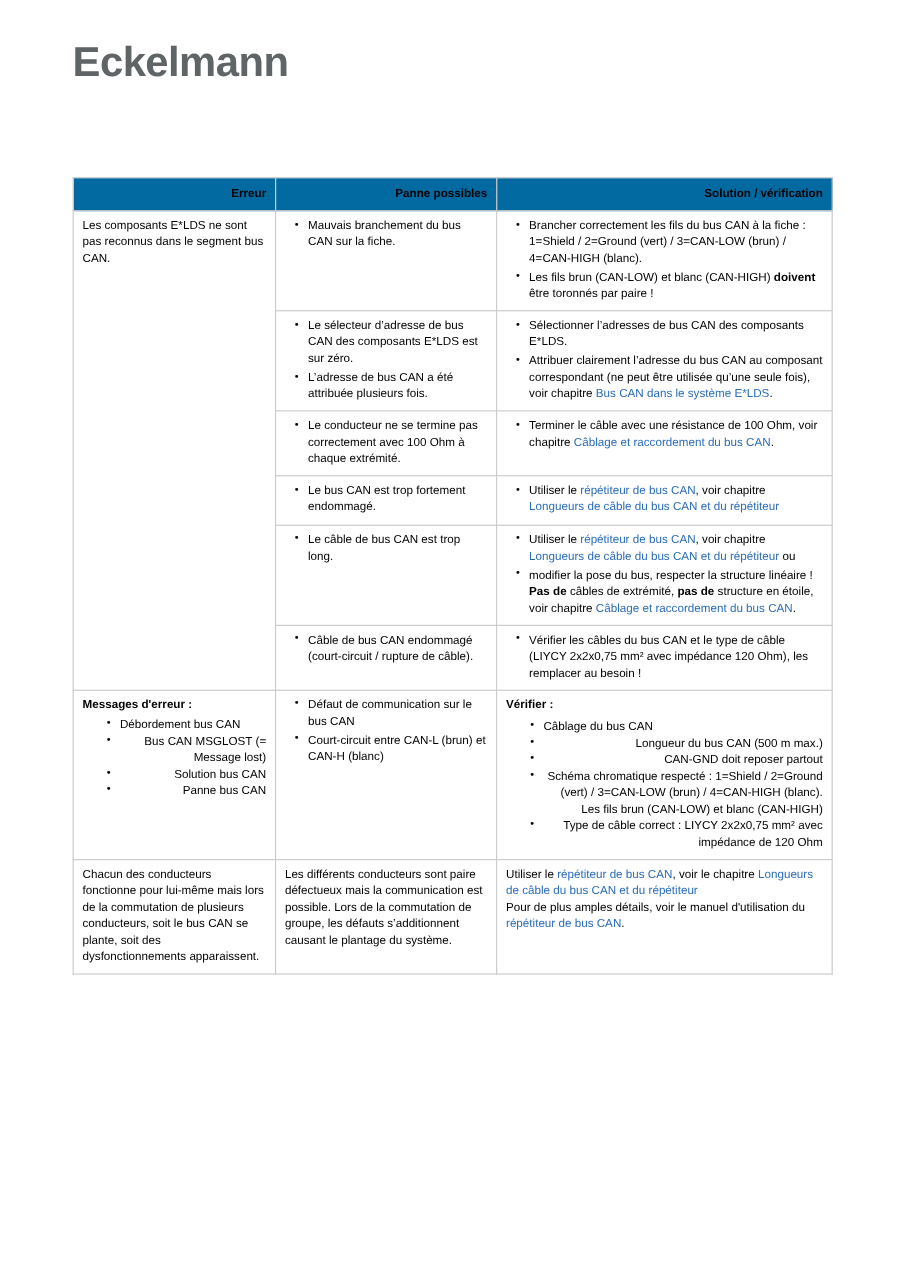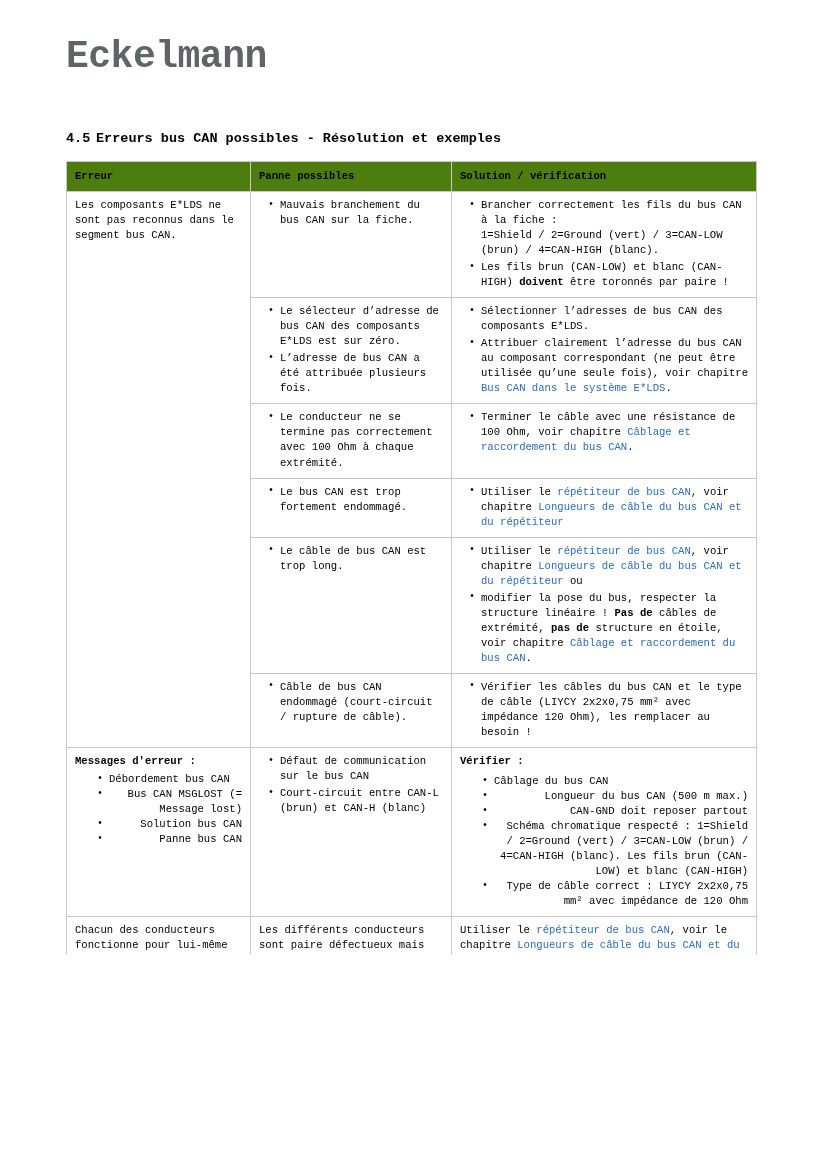--- a/index.html
+++ b/index.html
@@ -11,21 +11,20 @@
     font-family: "Liberation Sans", sans-serif;
     color: #000000;
   }
   .page {
     position: relative;
     width: 827px;
     height: 955px;
     background: #ffffff;
     overflow: hidden;
     box-sizing: border-box;
-    font-family: Liberation Mono, monospace;
   }
 
   
   .logo {
     position: absolute;
     left: 66px;
     top: 38px;
     font-size: 38px;
     font-weight: bold;
     letter-spacing: -0.5px;
@@ -62,23 +61,23 @@
     font-size: 10.6px;
     line-height: 1.42;
   }
   table.grid th, table.grid td {
     border: 1px solid #c8c8c8;
     vertical-align: top;
     padding: 6px 8px 7px 8px;
     box-sizing: border-box;
   }
   table.grid thead th {
-    background: #4d7c0f;
+    background: #0369a1;
     font-weight: bold;
-    text-align: left;
+    text-align: right;
     font-size: 10.6px;
     padding-top: 7px;
     padding-bottom: 7px;
   }
   col.c1 { width: 184px; }
   col.c2 { width: 201px; }
   col.c3 { width: 305px; }
 
   td.col-err { padding-left: 9px; }
 
@@ -145,23 +144,20 @@
     top: 0;
   }
 </style>
 </head>
 <body>
 
 <div class="page">
 
   <div class="logo">Eckelmann</div>
 
-  <div class="section-heading">
-    <span class="num">4.5</span><span>Erreurs bus CAN possibles - Résolution et exemples</span>
-  </div>
 
   <div class="tbl-wrap">
     <table class="grid">
       <colgroup>
           <col class="c1">
           <col class="c2">
           <col class="c3">
         </colgroup>
       <thead>
         <tr>

